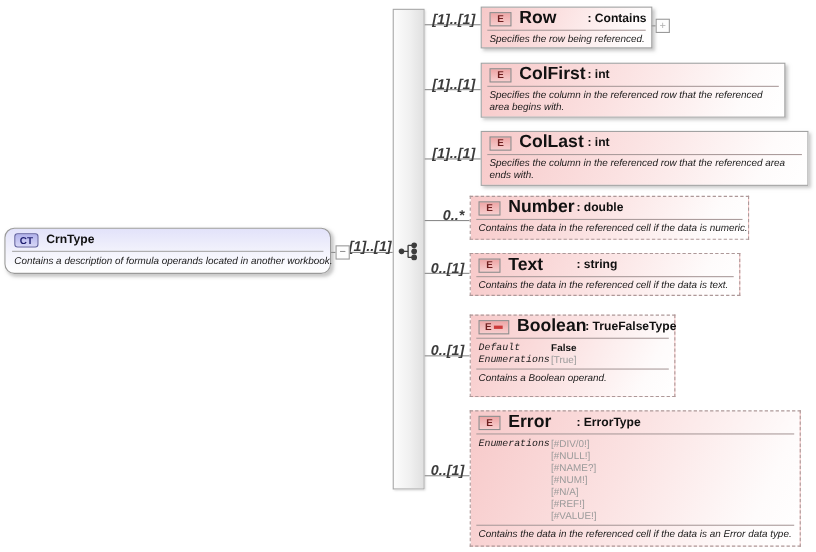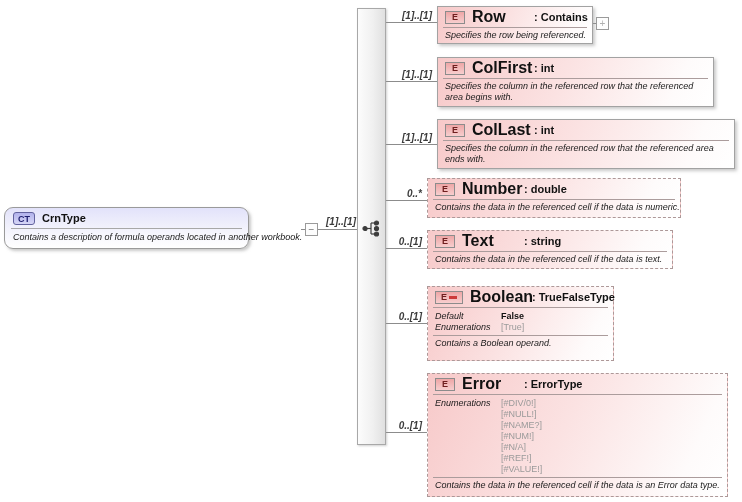--- a/index.html
+++ b/index.html
@@ -5,39 +5,39 @@
   * { margin:0; padding:0; box-sizing:border-box; }
   html,body { background:#fff; }
   .canvas {
     position:relative; width:742px; height:502px; background:#ffffff;
     font-family:"Liberation Sans", sans-serif; overflow:hidden;
   }
   
   .hline { position:absolute; height:1px; background:#8c8c8c; }
   
   .card {
-    position:absolute; width:42px; font-size:10px; font-weight:bold; font-style:italic;
+    position:absolute; width:42px; font-size:13px; font-weight:bold; font-style:italic;
     color:#3c3c3c; text-align:right; letter-spacing:0;
   }
   
   .seq-bar {
     position:absolute; left:357px; top:8px; width:29px; height:437px;
     background:linear-gradient(90deg,#fcfcfc 0%,#f0f0f0 55%,#e0e0e0 100%);
     border:1px solid #a8a8a8; box-shadow:1px 1px 2px rgba(150,150,150,.45);
   }
   .seq-icon { position:absolute; left:361px; top:220px; }
   
   .expander {
     position:absolute; width:13px; height:13px; background:#fdfdfd;
     border:1px solid #9a9a9a; font-size:10px; line-height:11px; text-align:center;
     color:#8a8a8a; cursor:pointer; z-index:3;
   }
   
   .ct-box {
-    position:absolute; left:4px; top:207px; width:245px; height:42px;
+    position:absolute; left:4px; top:207px; width:297px; height:42px;
     border:1px solid #9a9a9a; border-radius:9px;
     background:linear-gradient(180deg,#e2e2fa 0%,#f2f2fc 50%,#ffffff 100%);
     box-shadow:2px 2px 3px rgba(150,150,150,.5); z-index:2;
   }
   .ct-title { display:flex; align-items:center; height:20px; padding:0 8px; }
   .ct-badge {
     display:inline-block; width:22px; height:13px; margin-right:7px;
     background:linear-gradient(180deg,#b2b2ec,#d6d6f6); border:1px solid #62629e;
     border-radius:3px; color:#1e1e6e; font-size:9px; font-weight:bold;
     text-align:center; line-height:12px;
@@ -66,21 +66,21 @@
   .el-name { font-size:16px; font-weight:bold; color:#111; min-width:62px; }
   .el-type { font-size:11px; font-weight:bold; color:#111; white-space:nowrap; }
   .el-divider { border-top:1px solid #ab9c9c; margin:0 5px; }
   .el-desc {
     padding:2px 7px 0 7px; font-size:9px; font-style:italic; color:#1a1a1a; line-height:11px;
   }
   .one-line { white-space:nowrap; }
   
   .facets { padding:3px 7px 2px 7px; }
   .facet-row { display:flex; font-size:9px; line-height:11px; }
-  .facet-label { width:66px; flex:none; font-style:italic; color:#1a1a1a; }
+  .facet-label { width:66px; flex:none; font-style:italic; color:#1a1a1a;font-family:Liberation Mono, monospace; }
   .facet-default { font-weight:bold; color:#111; }
   .facet-enum { color:#9a9a9a; }
 </style>
 </head>
 <body>
 
 <div class="canvas">
 
   <div class="hline" style="left:301px;top:229px;width:56px"></div>
   <div class="hline" style="left:386px;top:22px;width:51px"></div>

